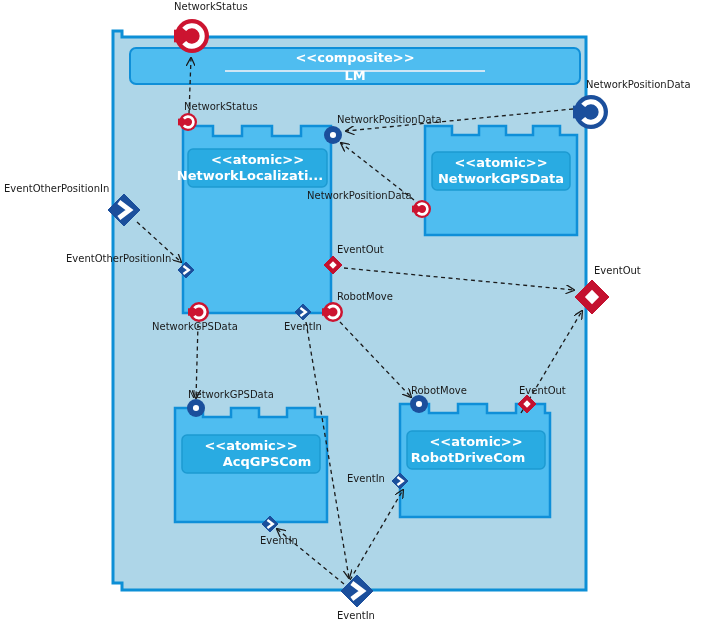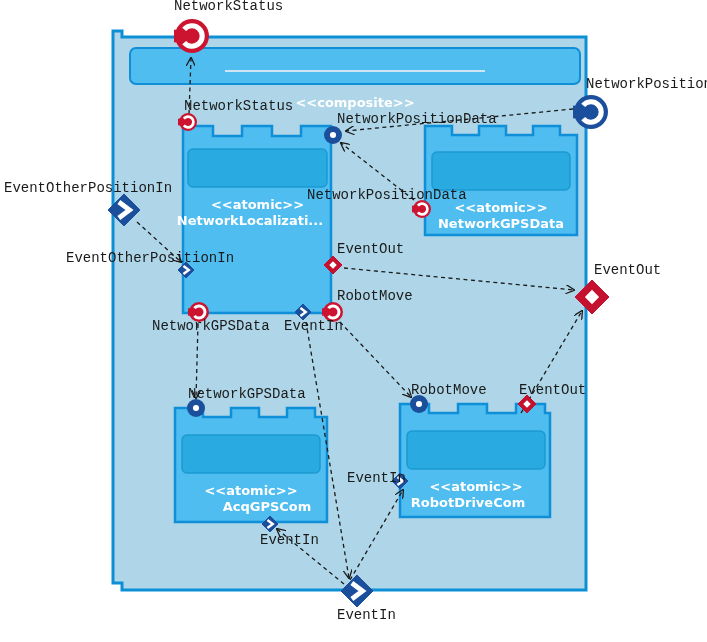--- a/index.html
+++ b/index.html
@@ -1,23 +1,23 @@
 <!DOCTYPE html>
 <html><head>
 <meta charset="utf-8">
 <style>
   html,body{margin:0;padding:0;background:#ffffff;}
   body{width:707px;height:642px;position:relative;overflow:hidden;
        font-family:"DejaVu Sans","Liberation Sans",sans-serif;}
   #canvas{position:absolute;left:0;top:0;width:707px;height:642px;}
   svg.layer{position:absolute;left:0;top:0;width:707px;height:642px;}
-  .lbl{position:absolute;font-size:14px;color:#1a1a1a;white-space:nowrap;
-       line-height:13px;letter-spacing:0px;font-family:Liberation Mono, monospace;}
+  .lbl{position:absolute;font-size:10px;color:#1a1a1a;white-space:nowrap;
+       line-height:13px;letter-spacing:0px;}
   .ctxt{position:absolute;color:#ffffff;font-weight:bold;text-align:center;
-        white-space:nowrap;margin-top:45px;}
+        white-space:nowrap;}
   .st{font-size:13px;}
   .nm{font-size:13px;}
 </style>
 </head>
 <body>
 
 <div id="canvas">
 
   <svg class="layer" viewBox="0 0 707 642">
 
@@ -139,20 +139,21 @@
         <path d="M270,516 L278,524 L270,532 L262,524 Z" fill="#1b4f9c" stroke="#1b4f9c" stroke-width="1"></path>
         <path d="M267.424,520 L272.76,524 L267.424,528" fill="none" stroke="#ffffff" stroke-width="2.4" stroke-linecap="butt" stroke-linejoin="miter"></path>
       </g>
       <g>
         <path d="M357,575 L373,591 L357,607 L341,591 Z" fill="#1b4f9c" stroke="#1b4f9c" stroke-width="1"></path>
         <path d="M351.848,583 L362.52,591 L351.848,599" fill="none" stroke="#ffffff" stroke-width="4.8" stroke-linecap="butt" stroke-linejoin="miter"></path>
       </g>
     </svg>
 
   <div class="ctxt st" style="left:130px;top:50px;width:450px;">&lt;&lt;composite&gt;&gt;</div>
+  <div class="ctxt nm" style="left:130px;top:68px;width:450px;">LM</div>
 
   <div class="ctxt st" style="left:188px;top:152px;width:139px;">&lt;&lt;atomic&gt;&gt;</div>
   <div class="ctxt nm" style="left:174px;top:168px;width:152px;">NetworkLocalizati...</div>
 
   <div class="ctxt st" style="left:432px;top:155px;width:138px;">&lt;&lt;atomic&gt;&gt;</div>
   <div class="ctxt nm" style="left:432px;top:171px;width:138px;">NetworkGPSData</div>
 
   <div class="ctxt st" style="left:182px;top:438px;width:138px;">&lt;&lt;atomic&gt;&gt;</div>
   <div class="ctxt nm" style="left:198px;top:454px;width:138px;">AcqGPSCom</div>
 

